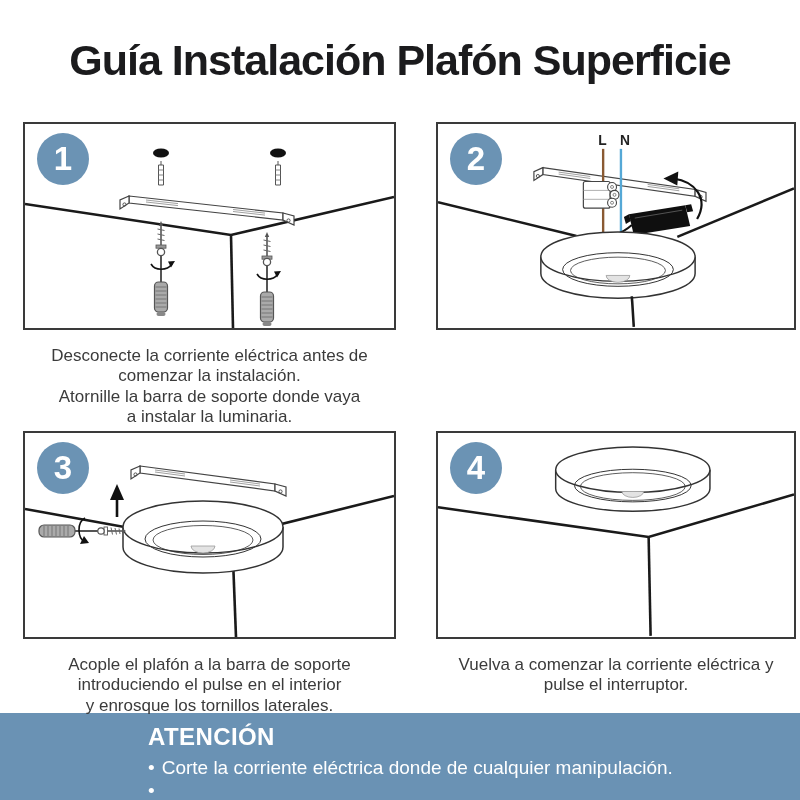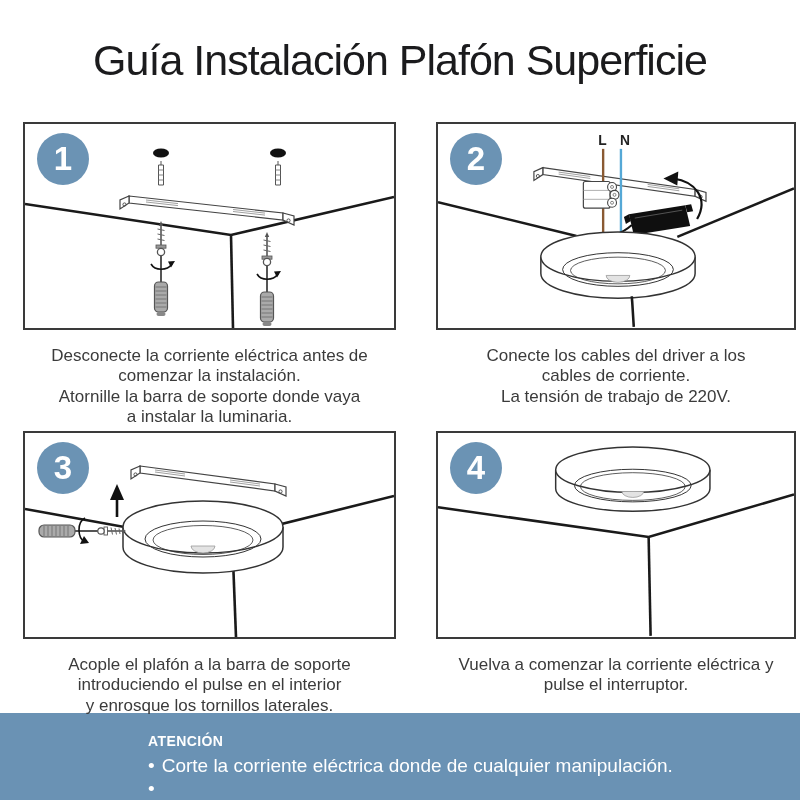--- a/index.html
+++ b/index.html
@@ -2,21 +2,21 @@
 <html style="--accent: #6b93b4; --attention-bg: #6a92b4;"><head>
 <meta charset="utf-8">
 <style>
   html,body{margin:0;padding:0;}
   body{
     width:800px;height:800px;overflow:hidden;background:#ffffff;
     font-family:"Liberation Sans", sans-serif;color:#222;
   }
   .title{
     height:64px;display:flex;align-items:center;justify-content:center;
-    font-weight:normal;font-size:43px;letter-spacing:-1px;color:#1b1b1d;
+    font-weight:bold;font-size:43px;letter-spacing:-1px;color:#1b1b1d;
   }
   .row{
     display:grid;grid-template-columns:373px 360px;column-gap:40px;
     padding-left:23px;
   }
   .panel{
     position:relative;height:208px;border:2px solid #3a3a3a;
     box-sizing:border-box;background:#fff;
   }
   .panel svg{display:block;width:100%;height:100%;}
@@ -32,21 +32,21 @@
   .captions-row1{height:101px;}
   .captions-row2{height:70px;}
   .caption{
     white-space:pre-line;font-size:17px;line-height:20.5px;color:#3b3b3b;
     padding-top:16px;
   }
   .attention{
     margin-top:4px;height:145px;background:var(--attention-bg,#6a92b4);
     color:#fff;box-sizing:border-box;padding:10px 16px 0 148px;
   }
-  .attention-title{font-weight:bold;font-size:14px;letter-spacing:0.4px;margin-top:10px;}
+  .attention-title{font-weight:bold;font-size:24px;letter-spacing:0.4px;}
   .attention ul{list-style:none;margin:5px 0 0;padding:0;}
   .attention li{font-size:19px;line-height:23.2px;display:flex;gap:7px;}
   svg text{font-family:"Liberation Sans", sans-serif;}
 </style>
 </head>
 <body>
 
 <h1 class="title">Guía Instalación Plafón Superficie</h1>
 
 <div class="row">
@@ -163,23 +163,20 @@
     </svg>
     <div class="badge">2</div>
   </div>
 </div>
 
 <div class="captions captions-row1">
   <div class="caption">Desconecte la corriente eléctrica antes de
 comenzar la instalación.
 Atornille la barra de soporte donde vaya
 a instalar la luminaria.</div>
-  <div class="caption">Conecte los cables del driver a los
-cables de corriente.
-La tensión de trabajo de 220V.</div>
 </div>
 
 <div class="row">
 
   <div class="panel">
     <svg viewBox="0 0 369 204">
       <g>
         <path d="M0,76 L160,105" fill="none" stroke="#1a1a1a" stroke-width="2.6"></path>
         <path d="M200,105 L369,63" fill="none" stroke="#1a1a1a" stroke-width="2.6"></path>
         <path d="M208,126 L211,204" fill="none" stroke="#1a1a1a" stroke-width="2.6"></path>

